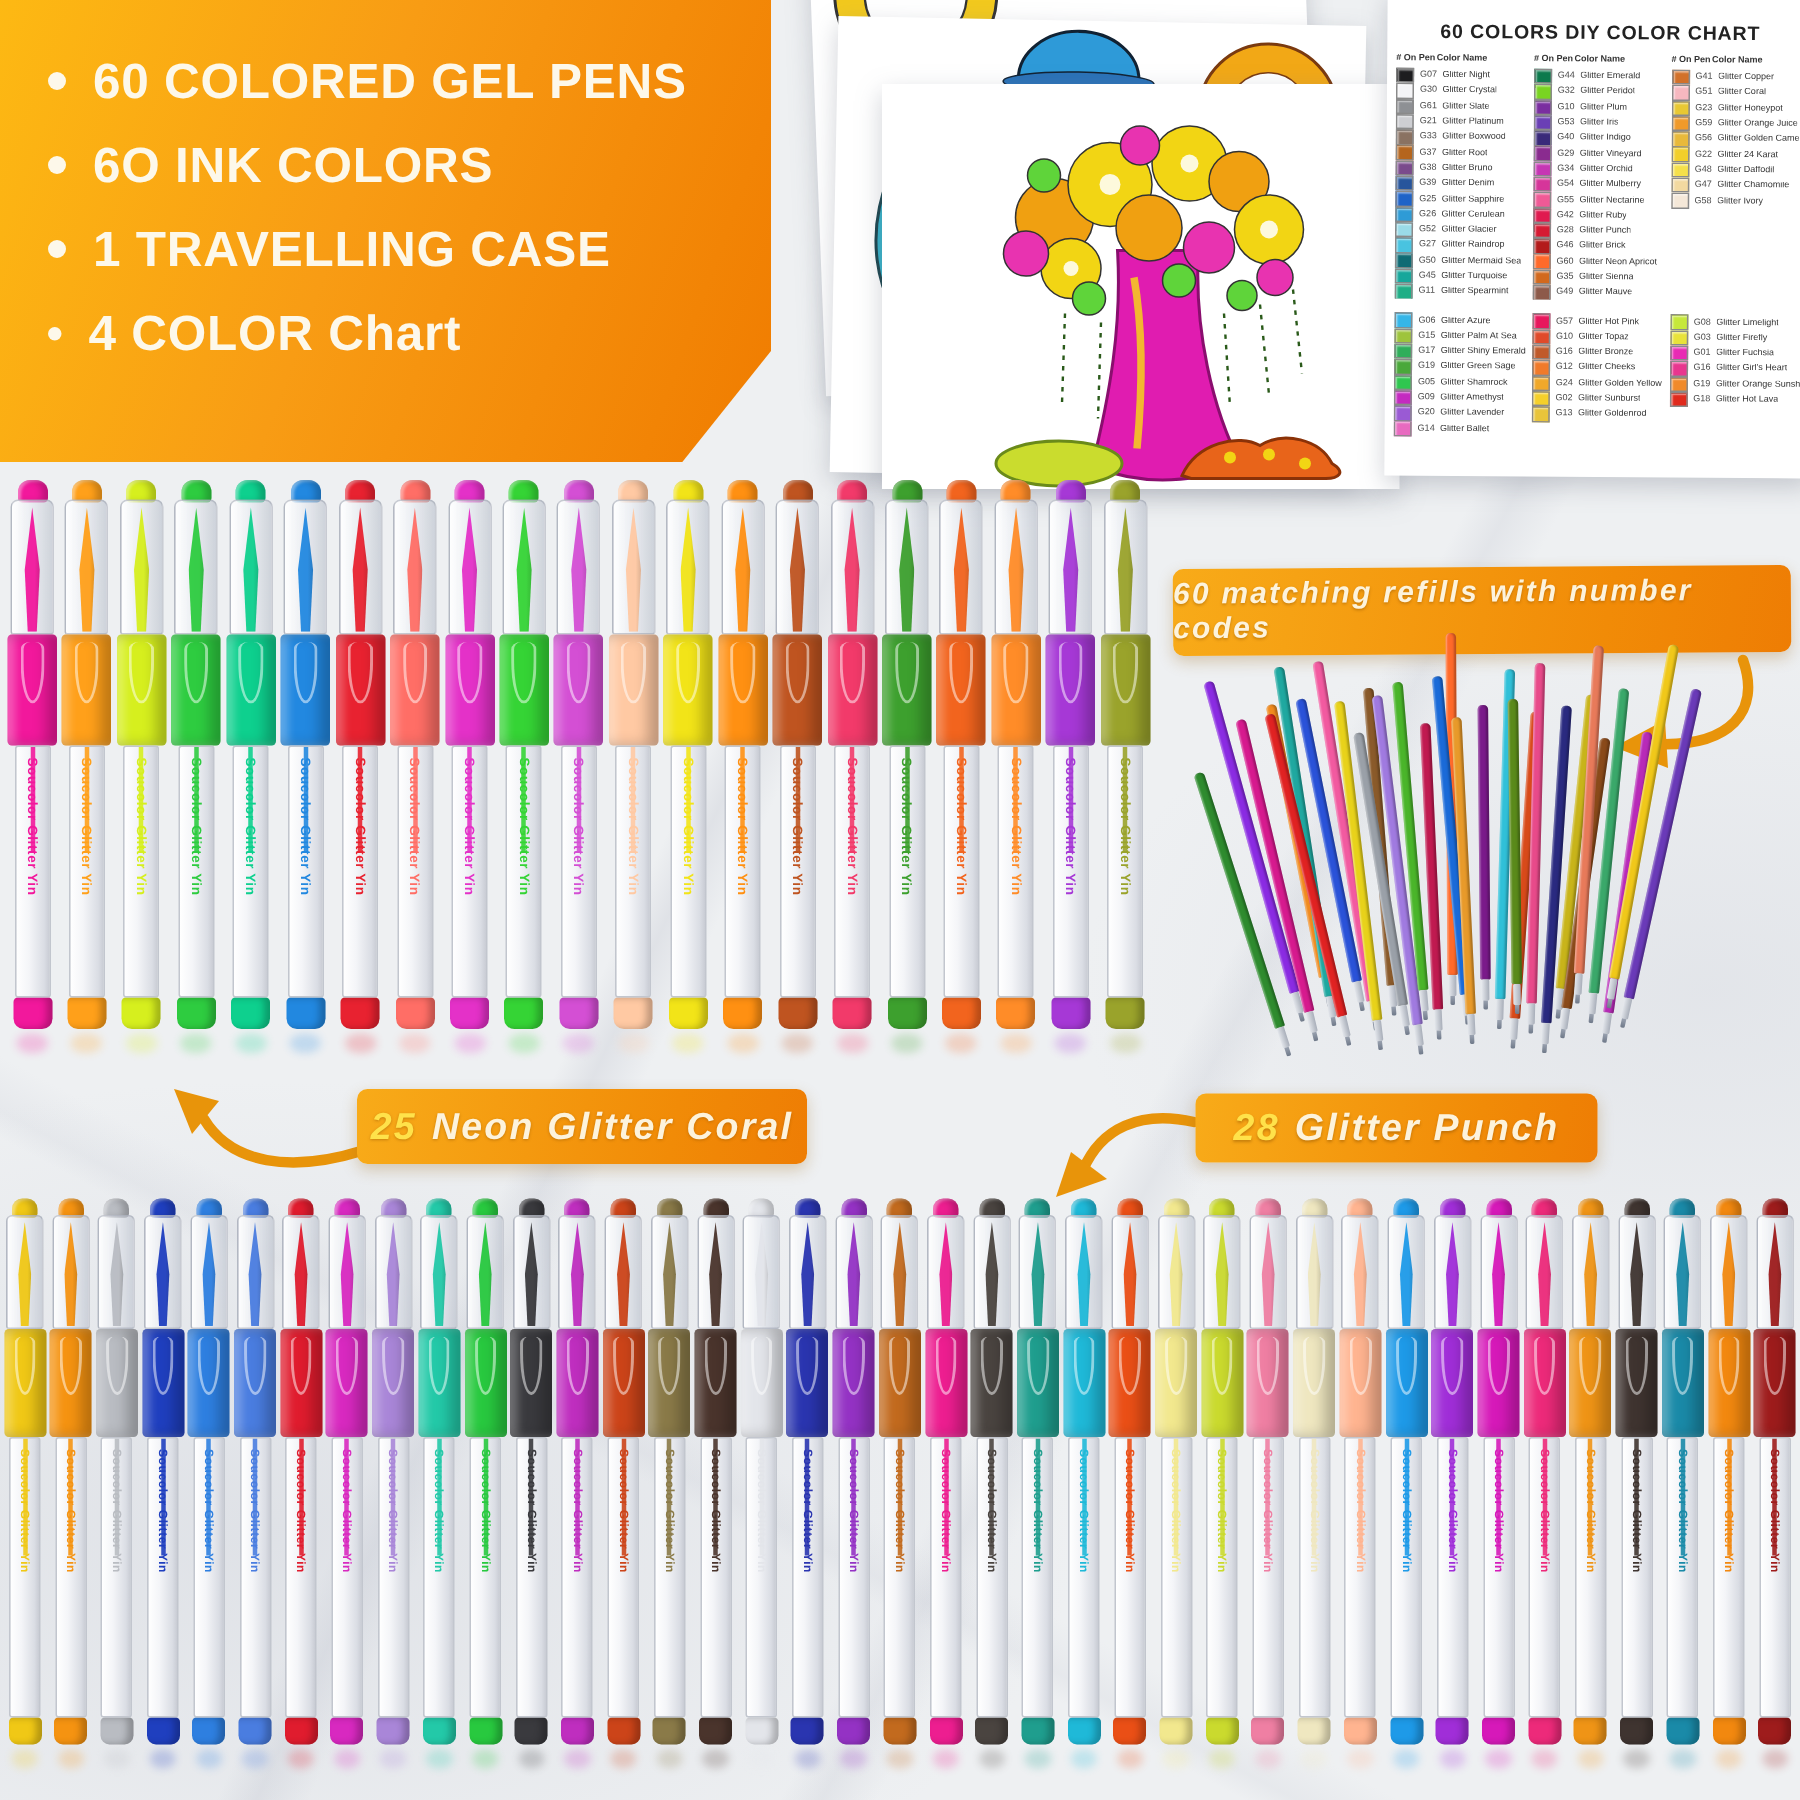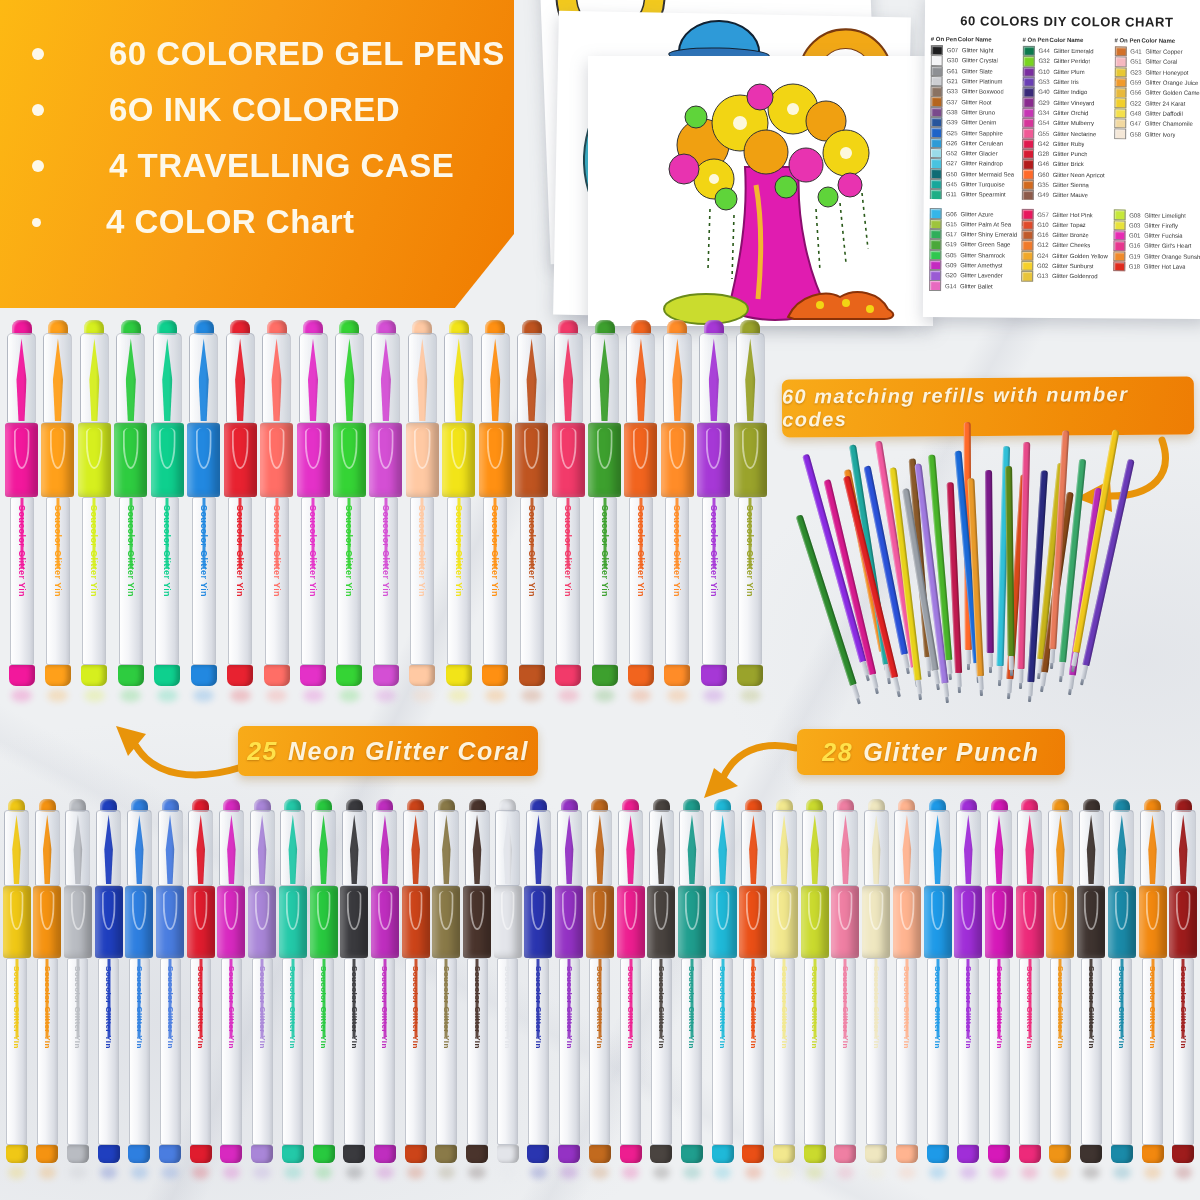--- a/index.html
+++ b/index.html
@@ -12,21 +12,21 @@
       linear-gradient(118deg, transparent 63%, rgba(186,190,202,.22) 64.5%, transparent 66.5%),
       linear-gradient(28deg, transparent 24%, rgba(198,202,212,.20) 25%, transparent 27%),
       #eef0f2;}
   
   .feature-box{position:absolute;left:0;top:0;width:514px;height:308px;
     background:linear-gradient(110deg,#fdb913 0%,#f89c14 45%,#f07c00 100%);
     clip-path:polygon(0 0,100% 0,100% 76%,88.5% 100%,0 100%);
     box-shadow:0 8px 18px rgba(150,120,60,.25);}
   .features{list-style:none;margin:0;padding:26px 0 0 26px;}
   .features li{display:flex;align-items:center;height:56px;color:#fdf8ea;
-    font-size:33px;font-weight:bold;letter-spacing:.5px;gap:47px;}
+    font-size:33px;font-weight:bold;letter-spacing:.5px;}
   .features .dot{width:12px;height:12px;border-radius:50%;background:#fdf8ea;margin:0 18px 0 6px;flex:0 0 auto;}
   .features li.nodot .dot{background:transparent;}
   .features li.smalldot .dot{width:9px;height:9px;}
   
   .card{position:absolute;background:#fff;box-shadow:0 6px 16px rgba(120,126,140,.35);}
   .card1{left:545px;top:-34px;width:330px;height:292px;transform:rotate(-2.2deg);}
   .card2{left:556px;top:14px;width:352px;height:304px;transform:rotate(1.1deg);}
   .card3{left:588px;top:56px;width:345px;height:270px;}
   .card svg{display:block;width:100%;height:100%;}
   
@@ -515,25 +515,25 @@
   </div>
 
   <div class="feature-box">
     <ul class="features">
       <li>
           <span class="dot"></span>
           <span>60 COLORED GEL PENS</span>
         </li>
       <li>
           <span class="dot"></span>
-          <span>6O INK COLORED</span>
+          <span>6O INK COLORS</span>
         </li>
       <li>
           <span class="dot"></span>
-          <span>4 TRAVELLING CASE</span>
+          <span>1 TRAVELLING CASE</span>
         </li>
       <li class="smalldot">
           <span class="dot"></span>
           <span>4 COLOR Chart</span>
         </li>
       <li class="nodot">
           <span class="dot"></span>
         </li>
     </ul>
   </div>

